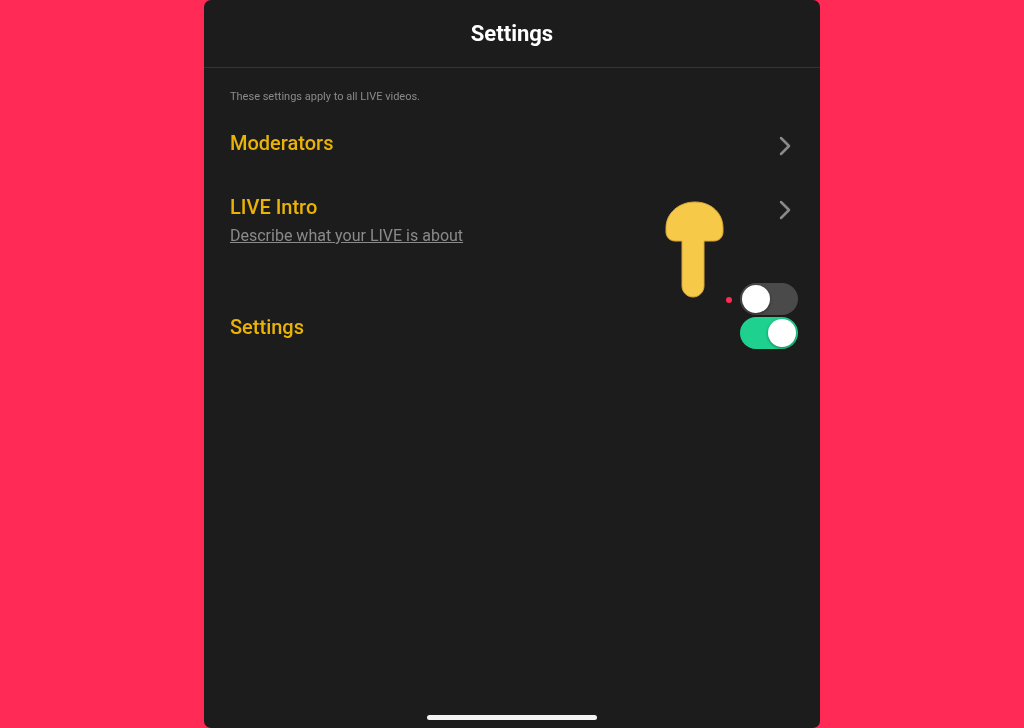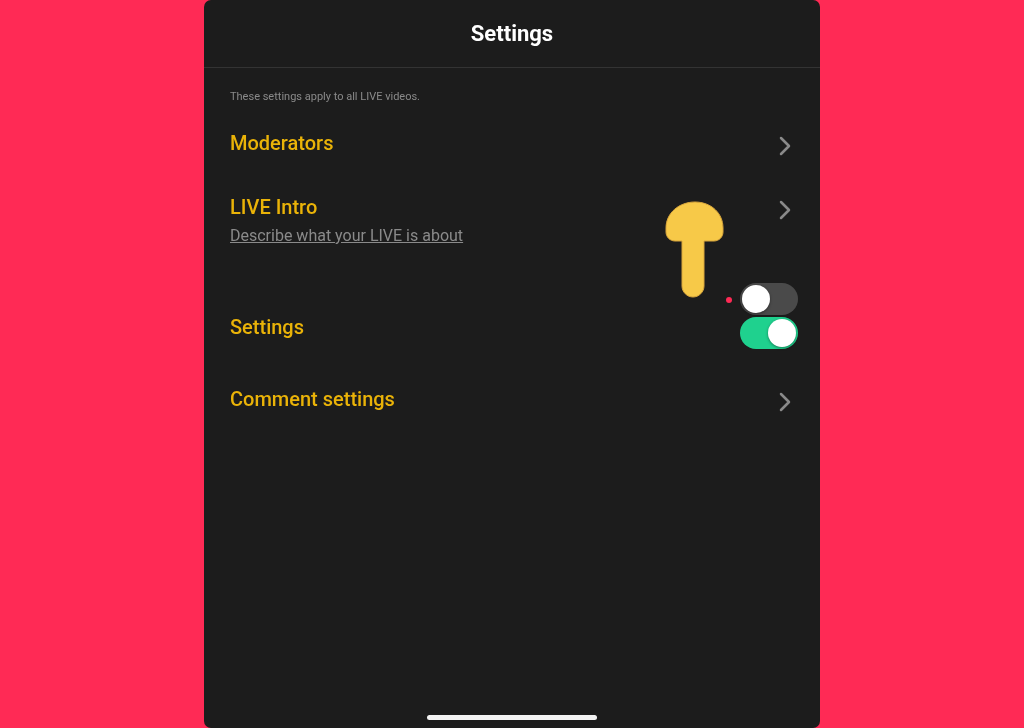--- a/index.html
+++ b/index.html
@@ -99,30 +99,20 @@
 
   <div class="row">
     <div class="row-body">
       <div class="row-title">Settings</div>
     </div>
     <div class="toggle on">
       <div class="knob"></div>
     </div>
   </div>
 
-  <div class="row" style="padding-top:28px;">
-    <div class="row-body">
-      <div class="row-title">Comment settings</div>
-    </div>
-    <span class="chevron" style="top:32px;">
-      <svg viewBox="0 0 12 20" fill="none">
-          <path d="M2 2l8 8-8 8" stroke="currentColor" stroke-width="2.5" stroke-linecap="round" stroke-linejoin="round"></path>
-        </svg>
-    </span>
-  </div>
 
   <div class="home-indicator"></div>
 </div>
 
 <div class="hand">
   <svg viewBox="0 0 82 100">
     <g fill="#f7c948" stroke="#d9a63c" stroke-width="1">
       <path d="M41 2 C25 2 12 13 12 28 v4 c0 5 4 9 9 9 h7 v45 c0 6 5 11 11 11 s11-5 11-11 V41 h10 c5 0 9-4 9-9 v-4 C69 13 57 2 41 2 Z"></path>
     </g>
   </svg>

